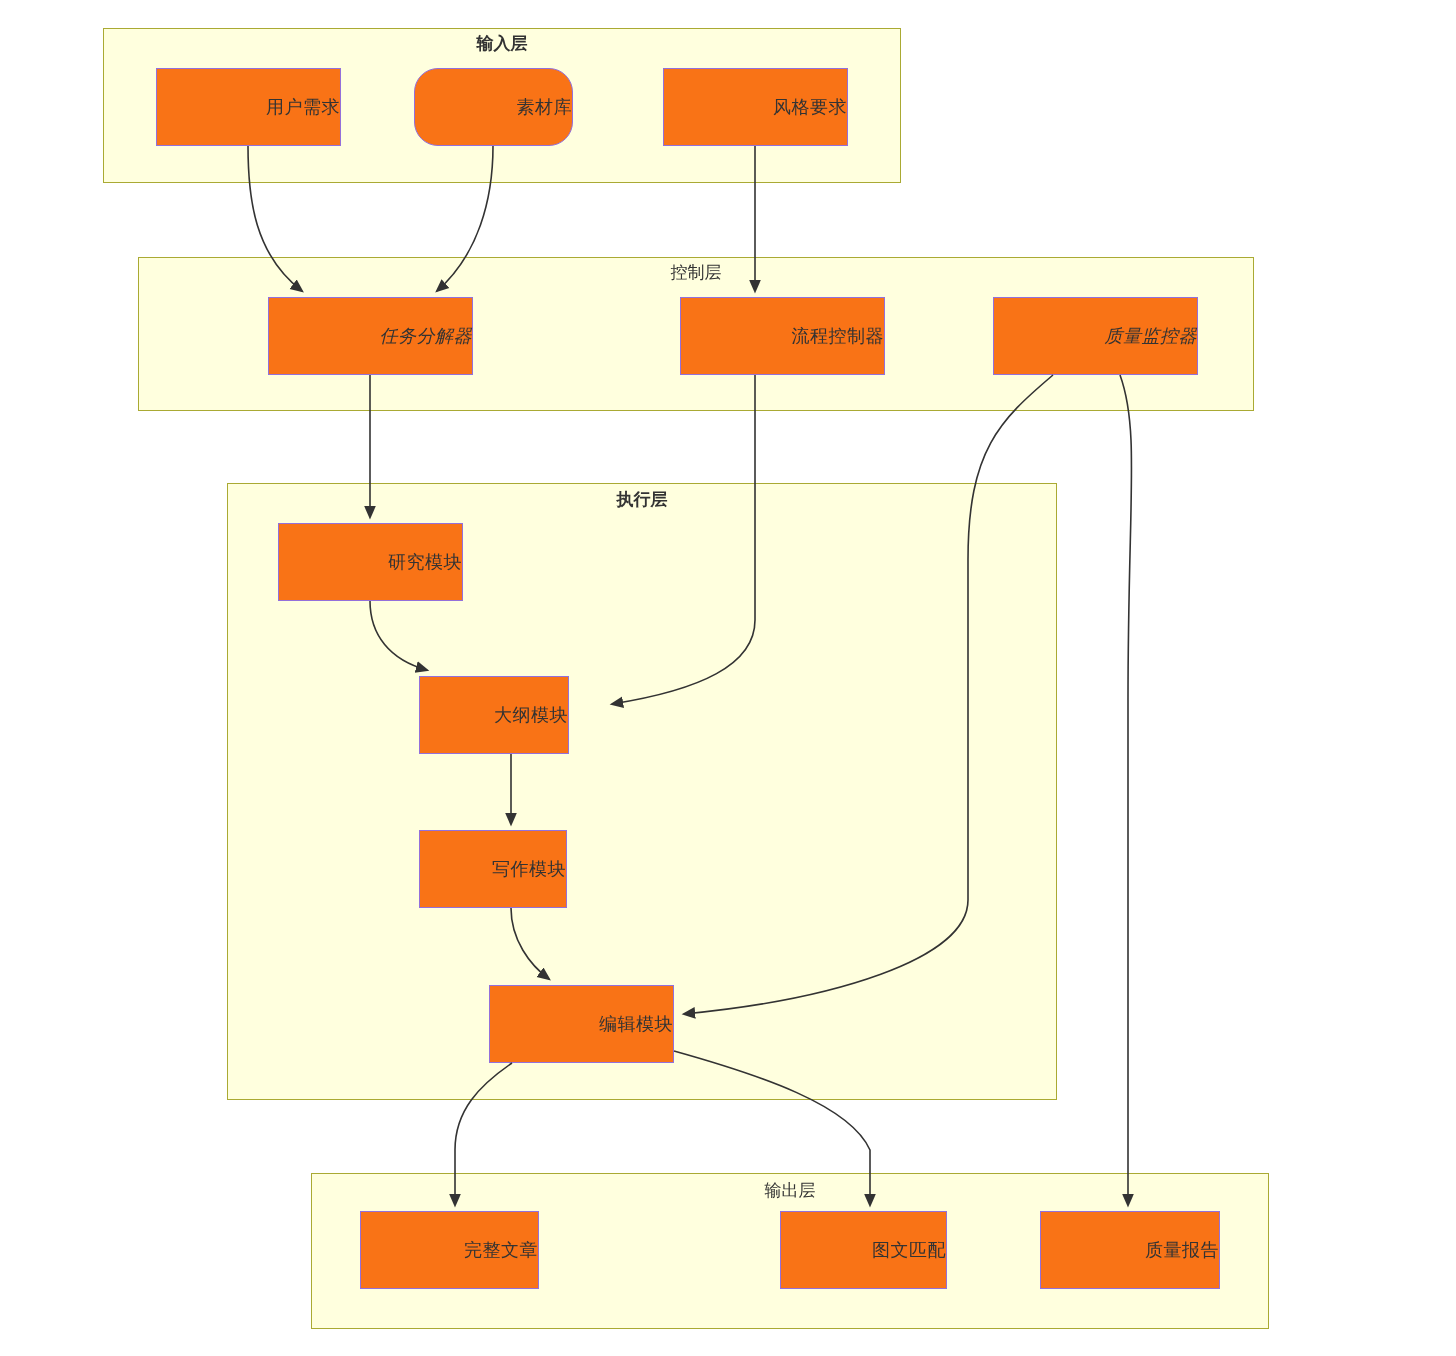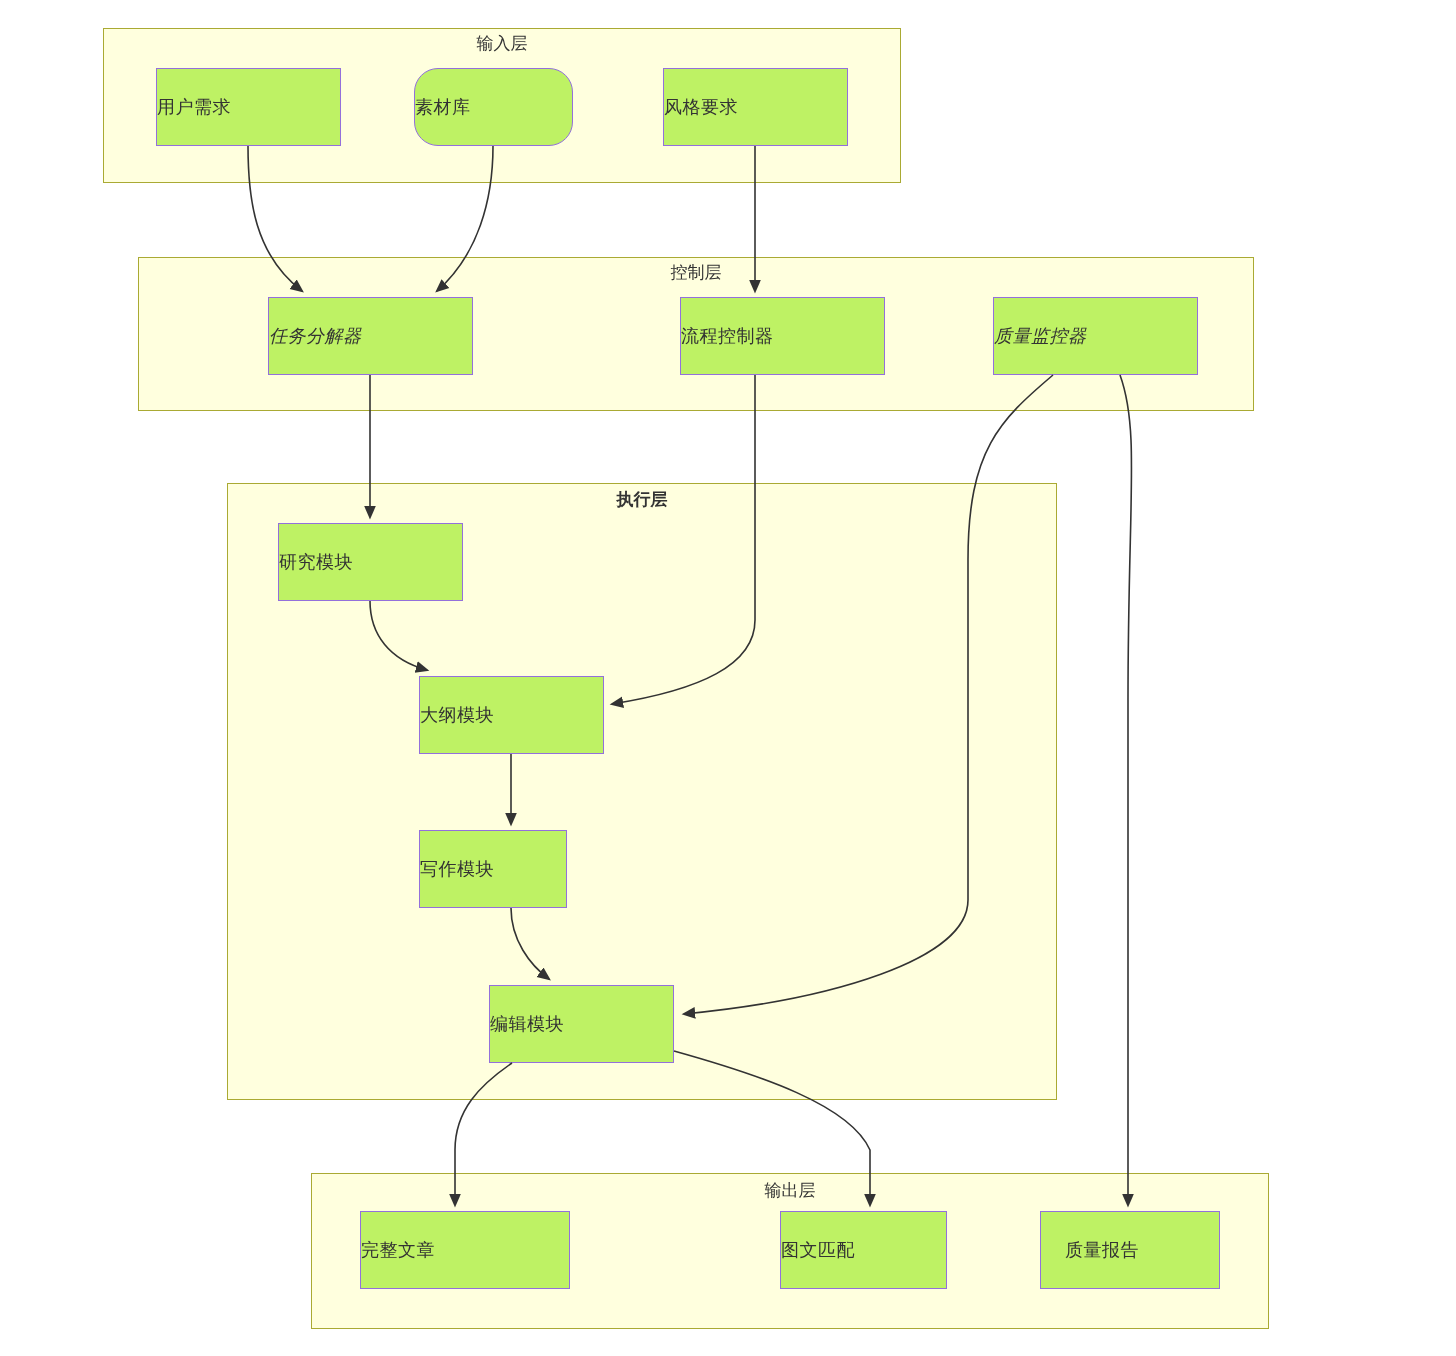--- a/index.html
+++ b/index.html
@@ -40,26 +40,26 @@
     left: 0;
     right: 0;
     text-align: center;
     font-size: 17px;
     color: #333333;
     line-height: 1;
     white-space: nowrap;
   }
   .node {
     position: absolute;
-    background: #bef264;
+    background: #f97316;
     border: 1px solid #9370db;
     box-sizing: border-box;
     display: flex;
     align-items: center;
-    justify-content: flex-start;
+    justify-content: flex-end;
     z-index: 3;
     font-size: 18px;
     color: #333333;
     letter-spacing: 0.5px;
   }
   .node span {
     pointer-events: none;
   }
 </style>
 </head>
@@ -84,21 +84,21 @@
         <path d="M 511,908 C 511,940 530,965 549,979" fill="none" stroke="#333333" stroke-width="1.6" marker-end="url(#arrowhead)"></path>
         <path d="M 1053,375 C 1000,420 968,450 968,560 L 968,900 C 968,960 830,1000 684,1014" fill="none" stroke="#333333" stroke-width="1.6" marker-end="url(#arrowhead)"></path>
         <path d="M 1120,375 C 1140,430 1128,500 1128,700 L 1128,1205" fill="none" stroke="#333333" stroke-width="1.6" marker-end="url(#arrowhead)"></path>
         <path d="M 512,1063 C 480,1085 455,1110 455,1150 L 455,1205" fill="none" stroke="#333333" stroke-width="1.6" marker-end="url(#arrowhead)"></path>
         <path d="M 674,1051 C 760,1075 850,1105 870,1150 L 870,1205" fill="none" stroke="#333333" stroke-width="1.6" marker-end="url(#arrowhead)"></path>
       </g>
   </svg>
 
   <div id="clusters">
       <div class="cluster" style="left: 103px; top: 28px; width: 798px; height: 155px;"></div>
-      <div class="cluster-label" style="left: 402px; top: 35px; width: 200px; right: auto; z-index: 2; position: absolute;">输入层</div>
+      <div class="cluster-label" style="left: 402px; top: 35px; width: 200px; right: auto; z-index: 2; position: absolute; font-weight: bold;">输入层</div>
       <div class="cluster" style="left: 138px; top: 257px; width: 1116px; height: 154px;"></div>
       <div class="cluster-label" style="left: 596px; top: 264px; width: 200px; right: auto; z-index: 2; position: absolute;">控制层</div>
       <div class="cluster" style="left: 227px; top: 483px; width: 830px; height: 617px;"></div>
       <div class="cluster-label" style="left: 542px; top: 491px; width: 200px; right: auto; z-index: 2; position: absolute; font-weight: bold;">执行层</div>
       <div class="cluster" style="left: 311px; top: 1173px; width: 958px; height: 156px;"></div>
       <div class="cluster-label" style="left: 690px; top: 1182px; width: 200px; right: auto; z-index: 2; position: absolute;">输出层</div>
     </div>
   <div id="nodes">
       <div class="node" style="left: 156px; top: 68px; width: 185px; height: 78px;">
         <span>用户需求</span>
@@ -114,30 +114,30 @@
       </div>
       <div class="node" style="left: 680px; top: 297px; width: 205px; height: 78px;">
         <span>流程控制器</span>
       </div>
       <div class="node" style="left: 993px; top: 297px; width: 205px; height: 78px; font-style: italic;">
         <span>质量监控器</span>
       </div>
       <div class="node" style="left: 278px; top: 523px; width: 185px; height: 78px;">
         <span>研究模块</span>
       </div>
-      <div class="node" style="left: 419px; top: 676px; width: 185px; height: 78px;">
+      <div class="node" style="left: 419px; top: 676px; width: 150px; height: 78px;">
         <span>大纲模块</span>
       </div>
       <div class="node" style="left: 419px; top: 830px; width: 148px; height: 78px;">
         <span>写作模块</span>
       </div>
       <div class="node" style="left: 489px; top: 985px; width: 185px; height: 78px;">
         <span>编辑模块</span>
       </div>
-      <div class="node" style="left: 360px; top: 1211px; width: 210px; height: 78px;">
+      <div class="node" style="left: 360px; top: 1211px; width: 179px; height: 78px;">
         <span>完整文章</span>
       </div>
       <div class="node" style="left: 780px; top: 1211px; width: 167px; height: 78px;">
         <span>图文匹配</span>
       </div>
       <div class="node" style="left: 1040px; top: 1211px; width: 180px; height: 78px; padding-left: 24px;">
         <span>质量报告</span>
       </div>
     </div>
 

